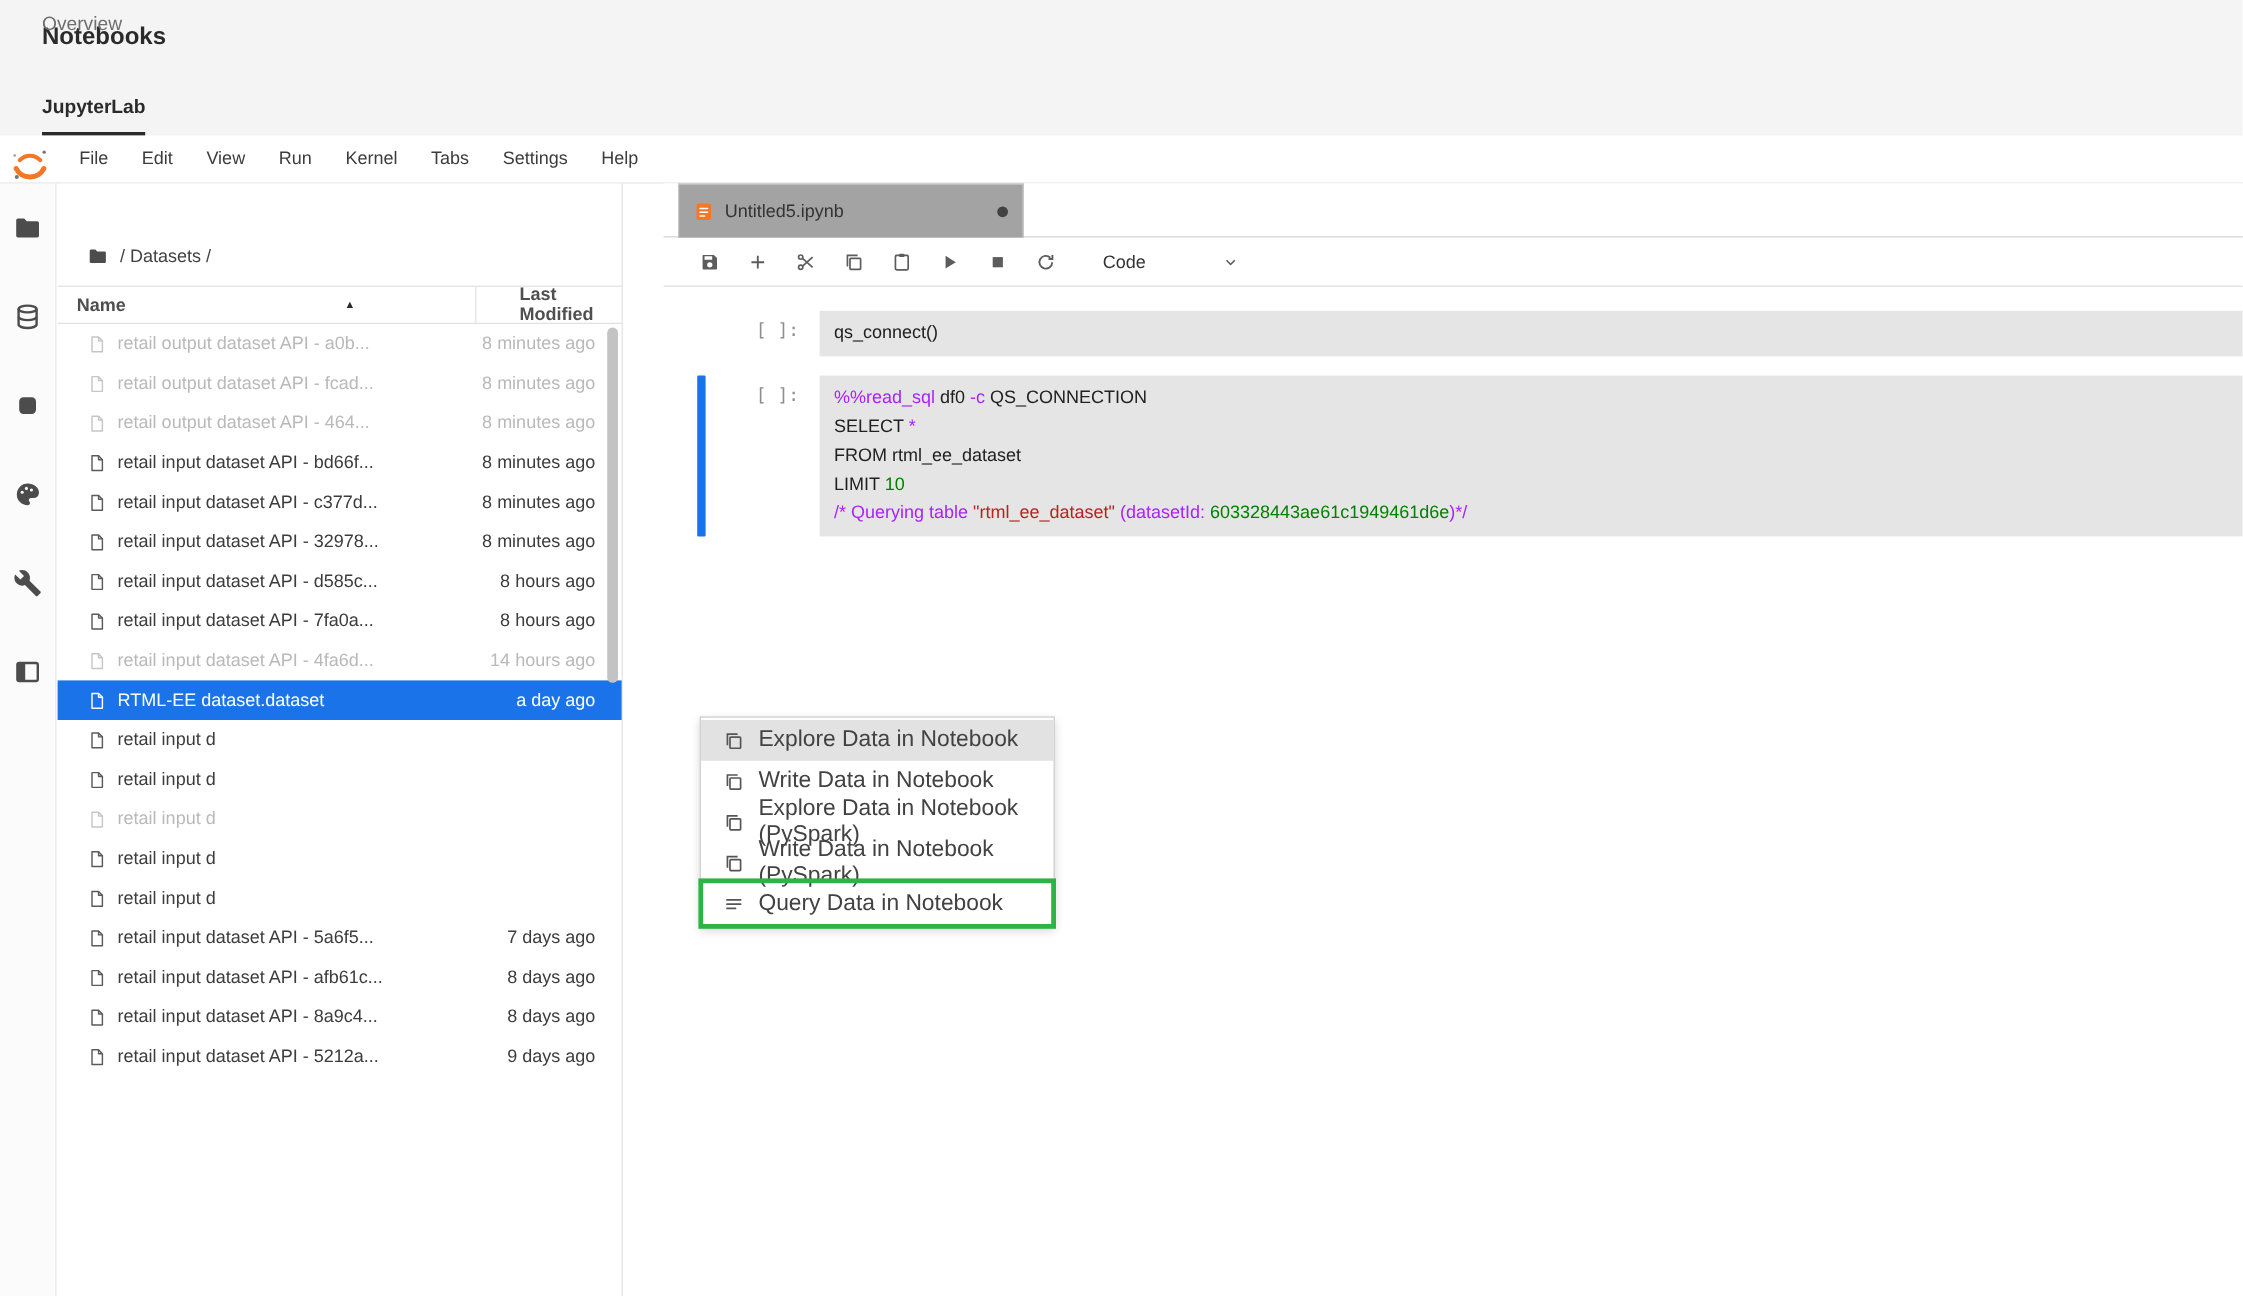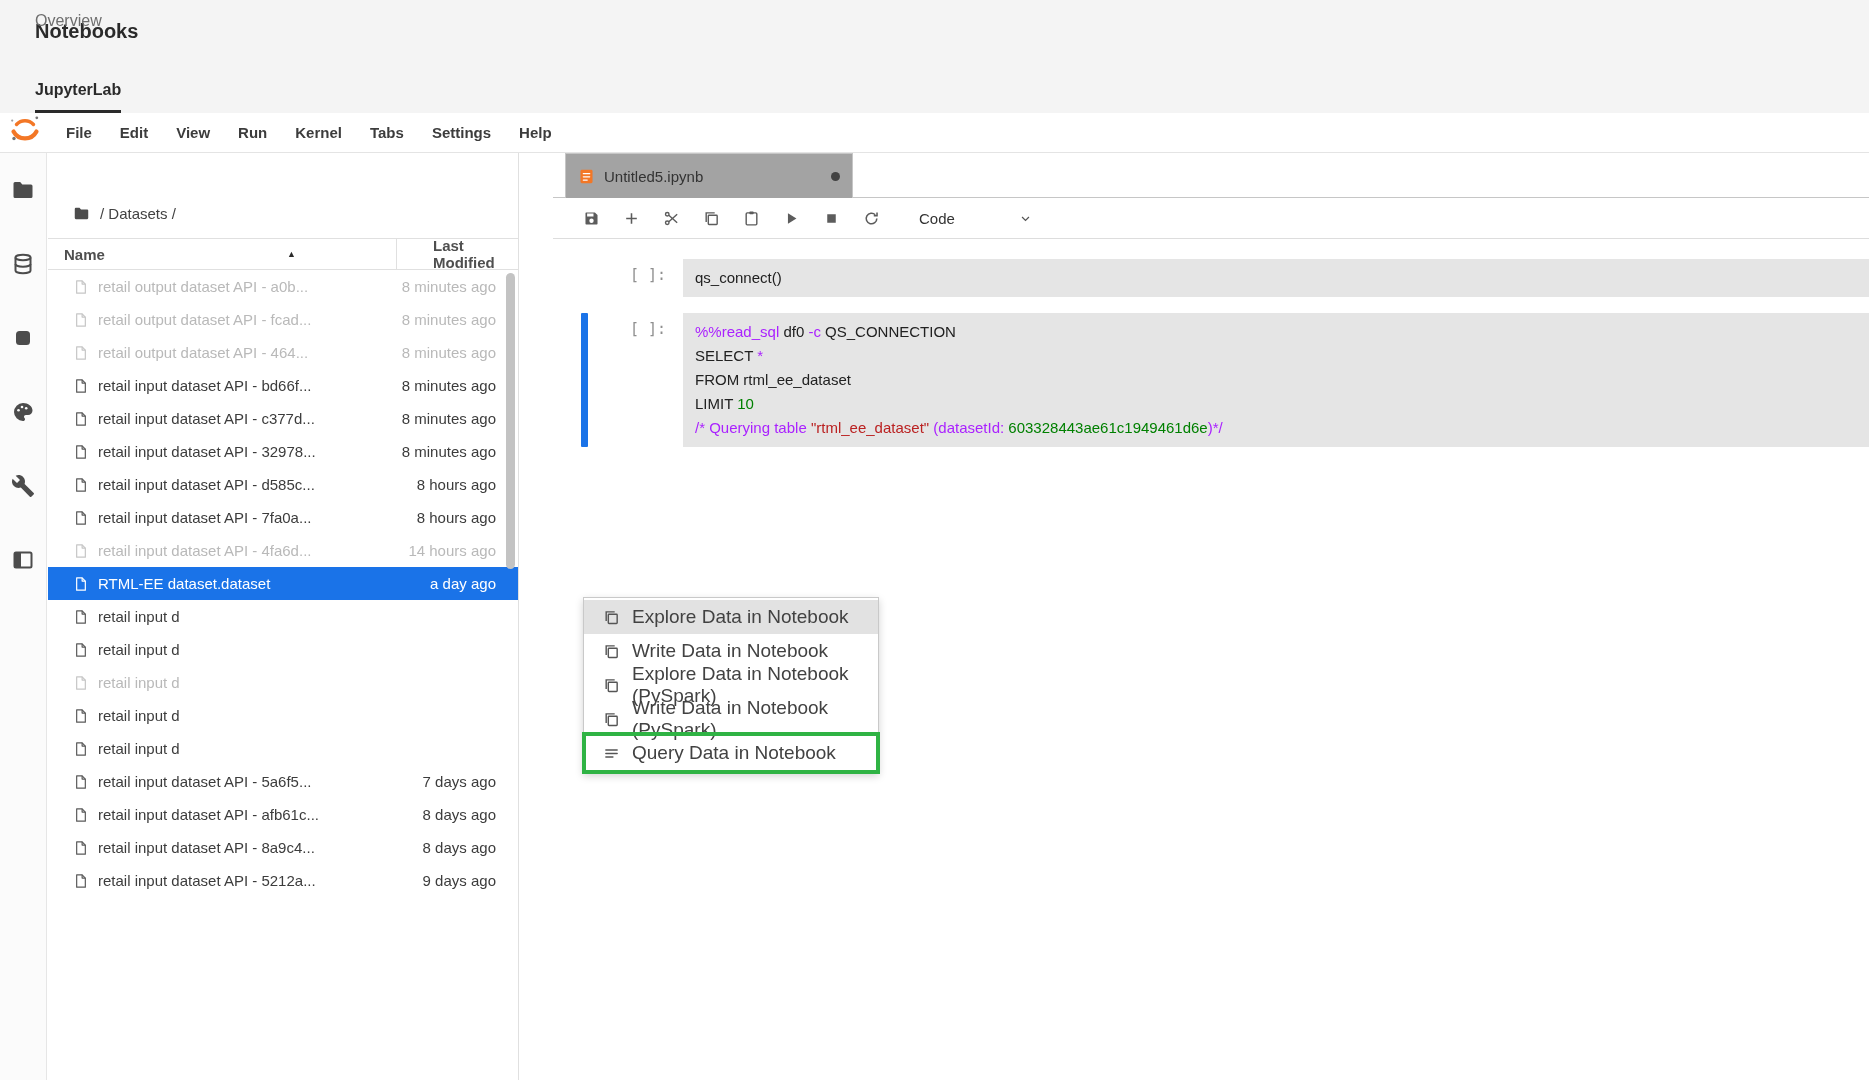--- a/index.html
+++ b/index.html
@@ -8,21 +8,21 @@
   .stage{position:relative;width:1869px;height:1080px;overflow:hidden;background:#fff;}
 
   
   .top{position:absolute;left:0;top:0;width:100%;height:113px;background:#f4f4f4;}
   .top-title{position:absolute;left:35px;top:20px;font-size:20px;font-weight:700;color:#2a2a2a;}
   .top-tabs{position:absolute;left:35px;bottom:0;display:flex;gap:37px;flex-direction:column;}
   .top-tab{font-size:16px;color:#6e6e6e;padding-bottom:11px;cursor:pointer;border-bottom:3px solid transparent;}
   .top-tab.active{color:#2a2a2a;font-weight:700;border-bottom-color:#2a2a2a;}
 
   
-  .menubar{position:absolute;left:0;top:113px;width:100%;height:40px;background:#fff;border-bottom:1px solid #e4e4e4;display:flex;align-items:flex-start;box-sizing:border-box;font-weight:bold;}
+  .menubar{position:absolute;left:0;top:113px;width:100%;height:40px;background:#fff;border-bottom:1px solid #e4e4e4;display:flex;align-items:flex-end;box-sizing:border-box;}
   .jlogo{width:34px;height:30px;margin-left:8px;}
   #menubar-items{display:flex;margin-left:10px;}
   .menu-item{font-size:15px;color:#3c3c3c;padding:0 14px;line-height:39px;cursor:pointer;}
 
   
   .main{position:absolute;left:0;top:153px;width:100%;height:927px;}
 
   .activity{position:absolute;left:0;top:0;width:47px;height:100%;background:#fbfbfb;border-right:1px solid #e6e6e6;display:flex;flex-direction:column;align-items:center;box-sizing:border-box;}
   .activity-item{width:47px;height:74px;display:flex;align-items:center;justify-content:center;color:#4c4c4c;cursor:pointer;}
   .activity-item .icon{width:24px;height:24px;}

